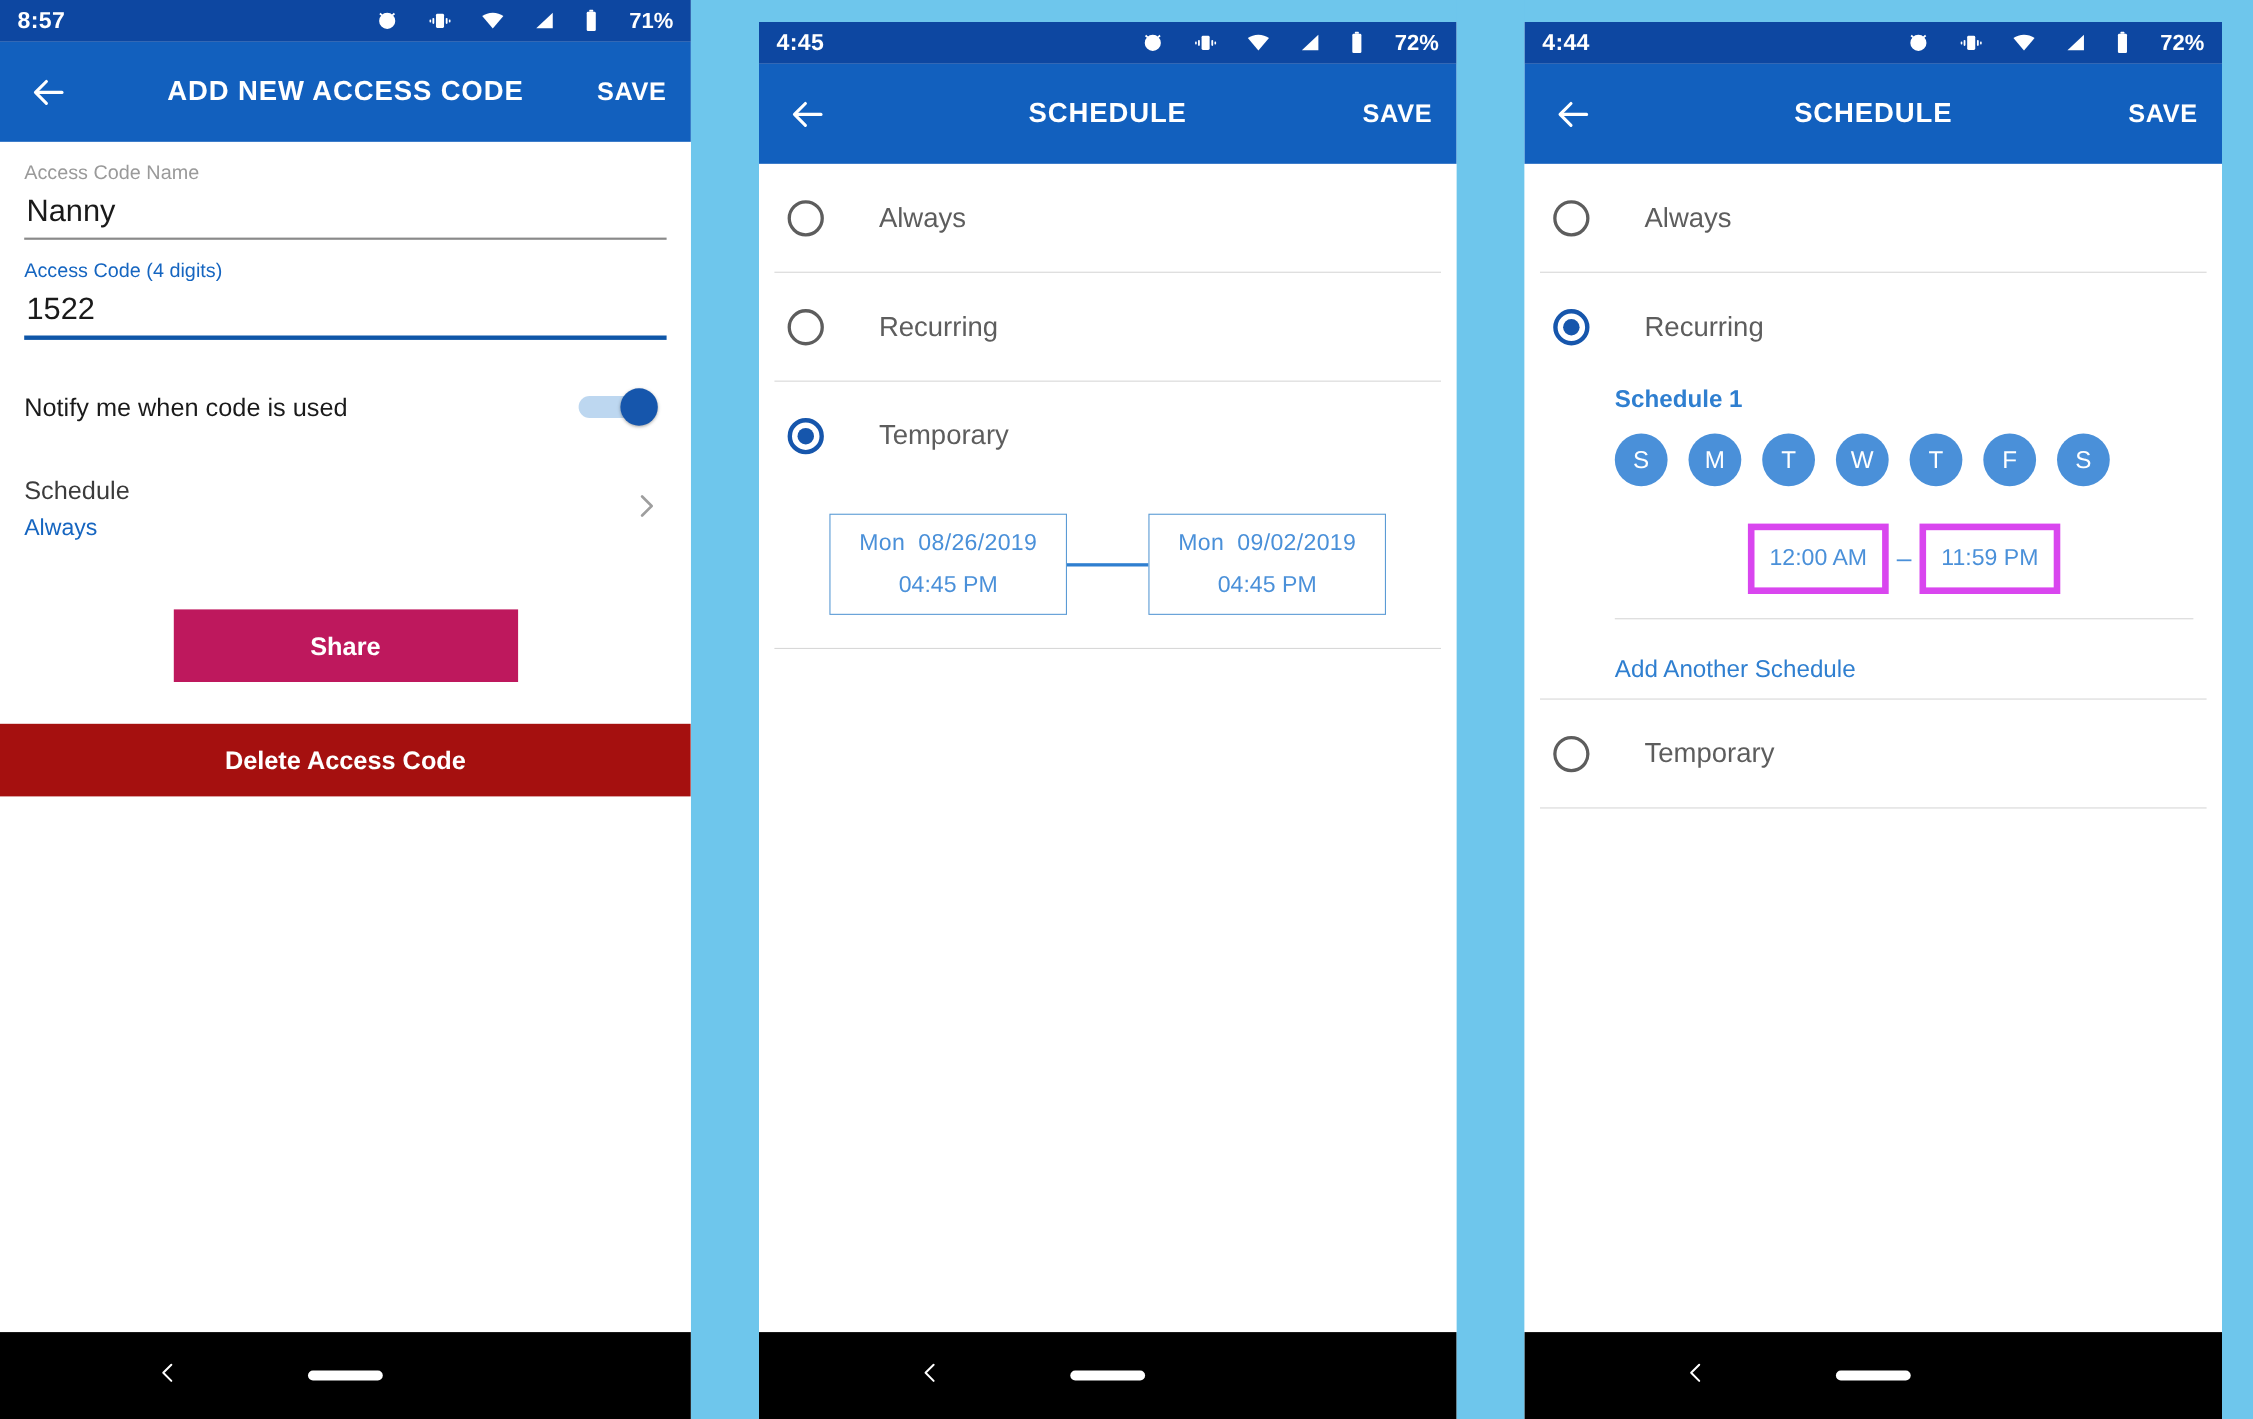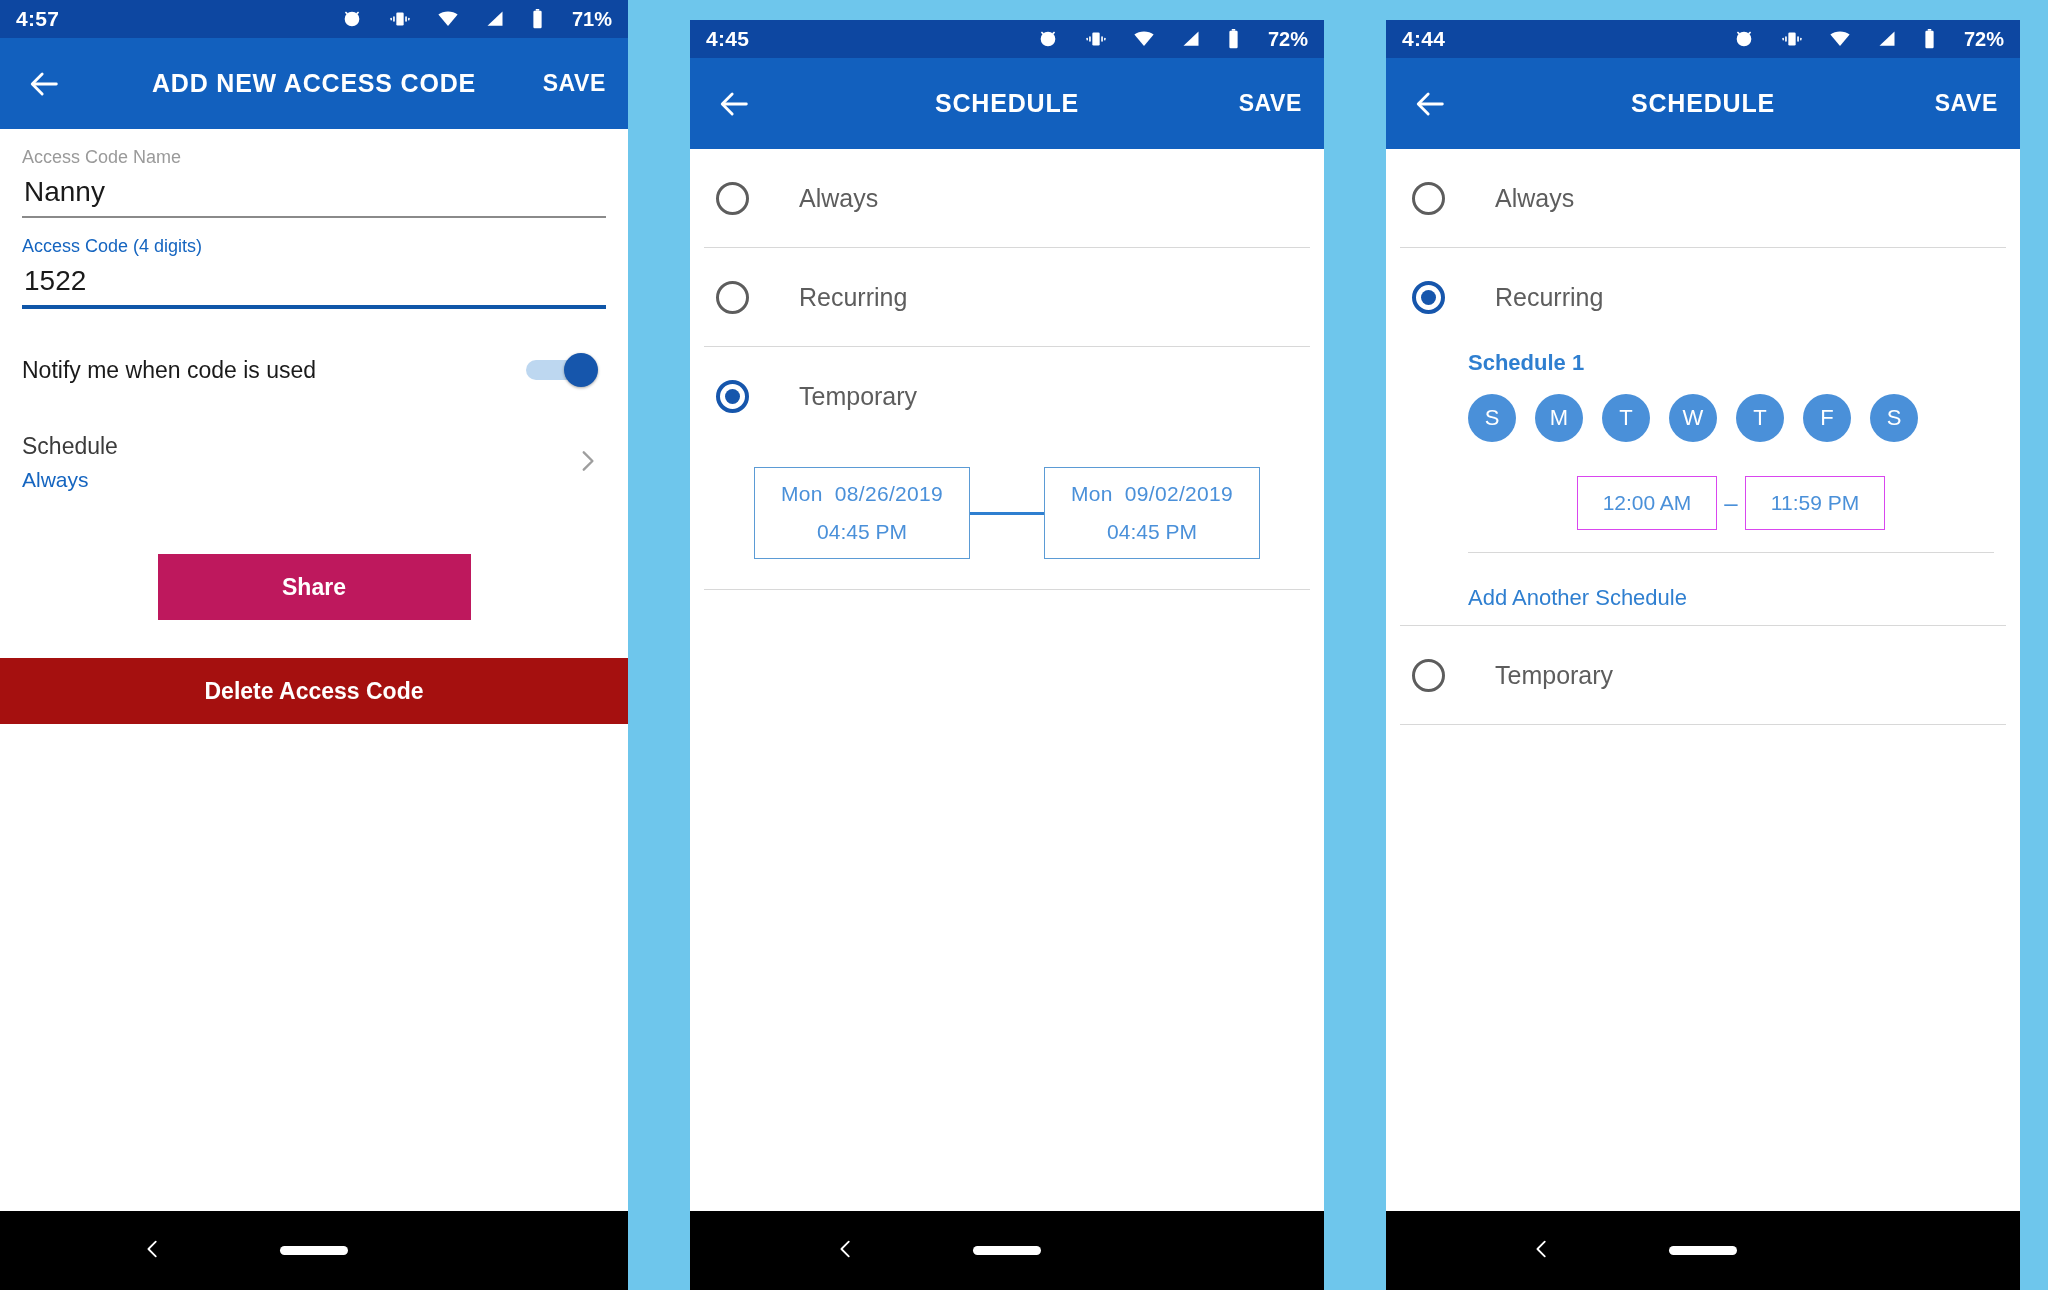--- a/index.html
+++ b/index.html
@@ -118,21 +118,21 @@
   
   .rec-block{padding:0 26px 8px 82px;box-sizing:border-box;}
   .sched-title{color:#2f7fd0;font-size:22px;font-weight:bold;margin-top:4px;}
   .days{display:flex;gap:19px;margin-top:18px;}
   .day{
     width:48px;height:48px;border-radius:50%;background:#4a90d9;color:#fff;
     display:flex;align-items:center;justify-content:center;font-size:22px;cursor:pointer;
   }
   .trange{display:flex;align-items:center;justify-content:center;margin-top:34px;gap:0;}
   .tbox{
-    border:1px solid #d946ef;width:140px;padding:14px 0;text-align:center;box-sizing:border-box;
+    border:6px solid #d946ef;width:128px;padding:14px 0;text-align:center;box-sizing:border-box;
     font-size:21px;color:#4a90d9;cursor:pointer;
   }
   .trange .tdash{width:28px;text-align:center;color:#4a90d9;font-size:24px;}
   .add-sched{
     color:#2f7fd0;font-size:22px;margin-top:32px;padding-bottom:6px;cursor:pointer;
   }
   .rec-sep{height:1px;background:#d8d8d8;margin:22px 0 0 0;}
 
   
   .navbar{
@@ -142,21 +142,21 @@
   .navbar .nav-back{position:absolute;left:calc(50% - 172px);}
   .navbar .pill{width:68px;height:9px;border-radius:5px;background:#fff;}
 </style>
 </head>
 <body>
 
 <div class="stage">
 
   <div class="phone p1">
     <div class="statusbar">
-      <span class="status-time">4:57</span>
+      <span class="status-time">8:57</span>
       <span class="status-icons">
         <svg width="22" height="22" viewBox="0 0 24 24" fill="#fff">
             <path d="M12 4a8 8 0 100 16 8 8 0 000-16zm.5 4h-1.2v5l4 2.4.6-1-3.4-2V8z"></path>
             <path d="M4.2 5.3l1.2-1.4 2.2 1.9-1.2 1.4zM19.8 5.3l-1.2-1.4-2.2 1.9 1.2 1.4z"></path>
           </svg>
         <svg width="22" height="22" viewBox="0 0 24 24" fill="#fff">
             <rect x="8" y="5" width="8" height="14" rx="1.4"></rect>
             <rect x="4.5" y="9" width="1.8" height="6" rx=".8"></rect>
             <rect x="1.6" y="10.5" width="1.6" height="3" rx=".7"></rect>
             <rect x="17.7" y="9" width="1.8" height="6" rx=".8"></rect>

